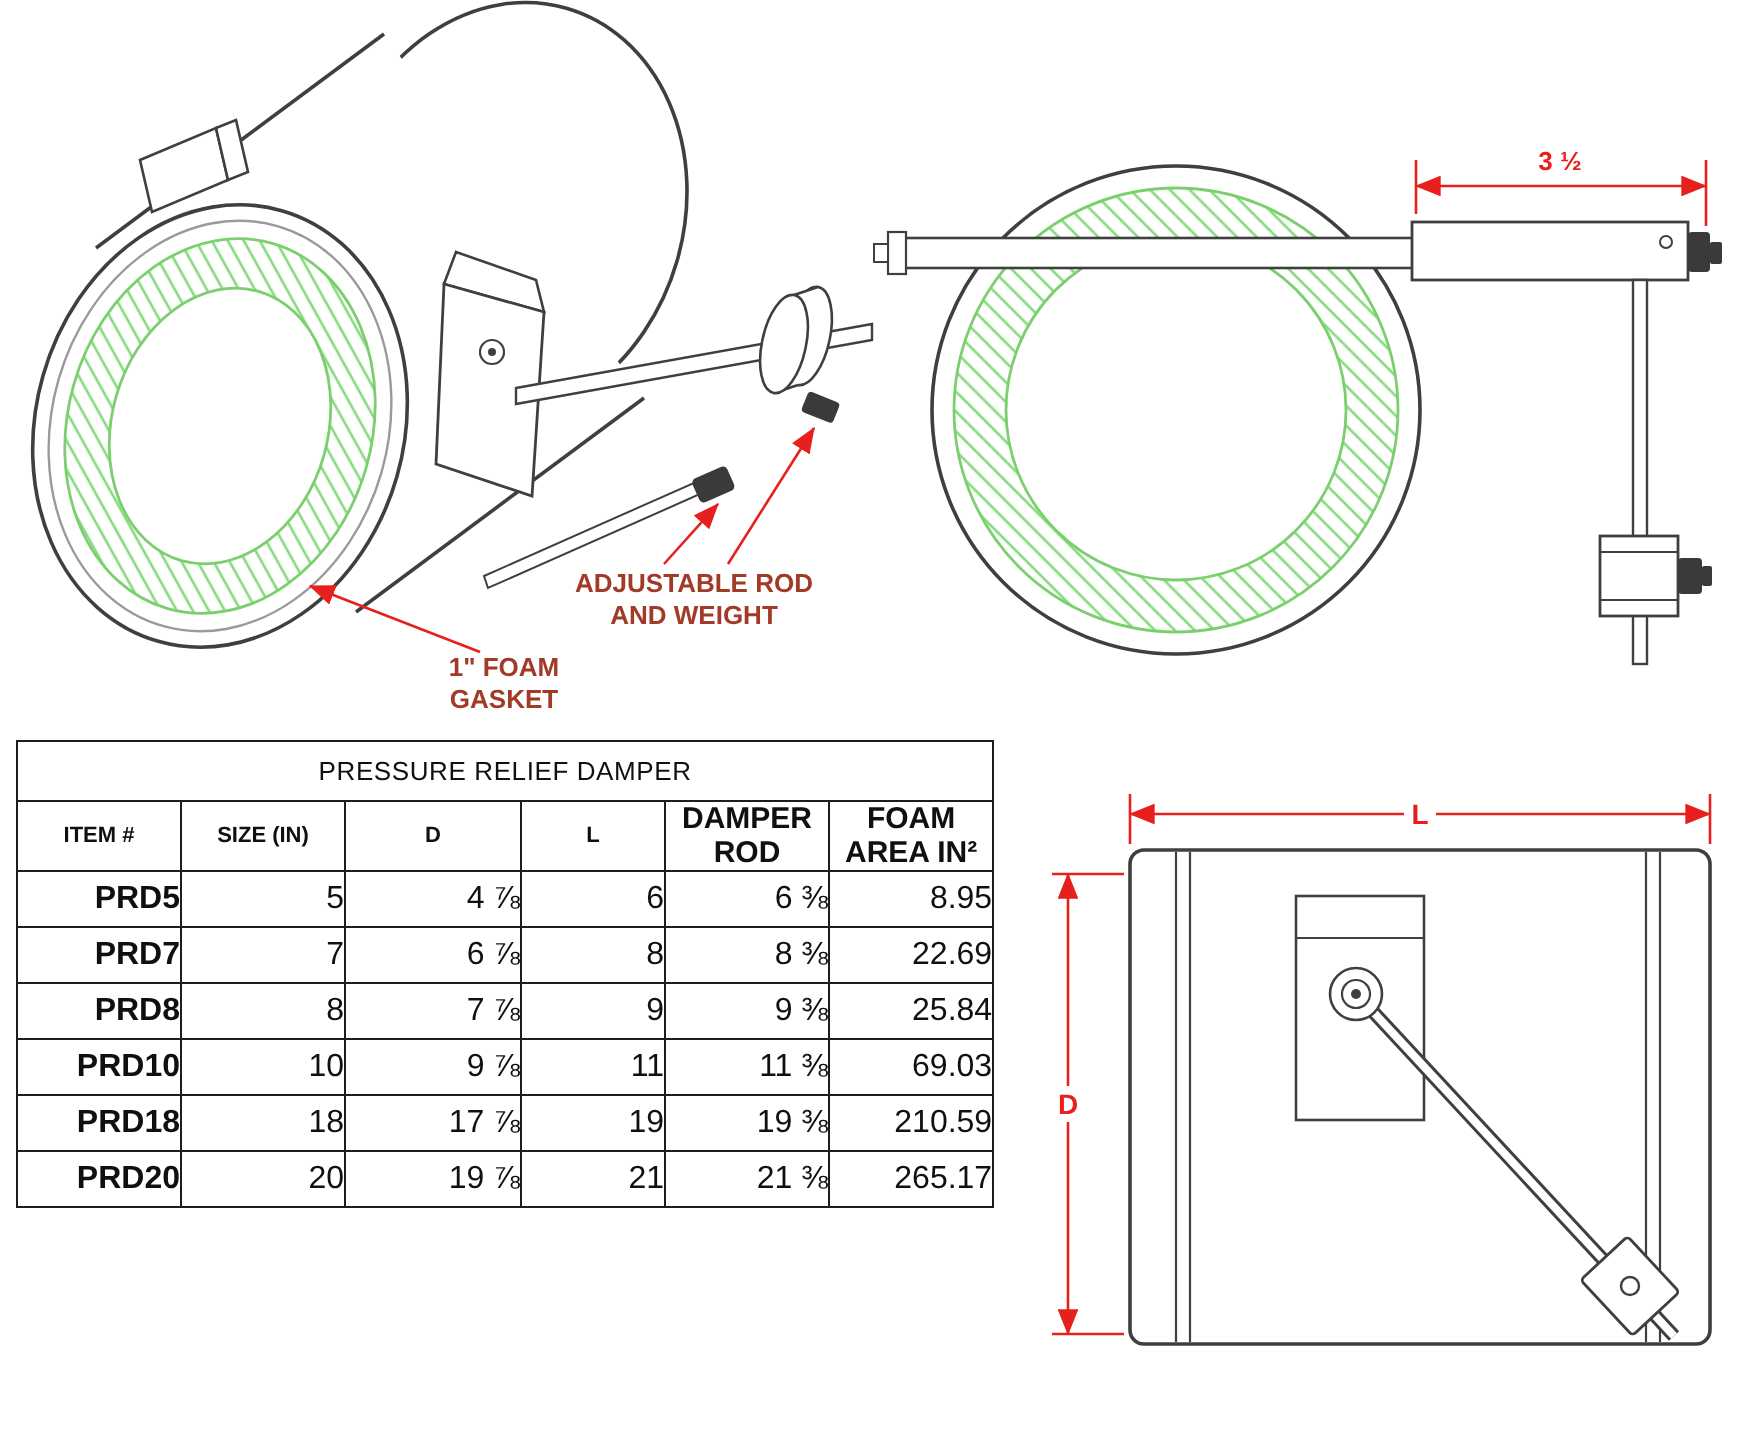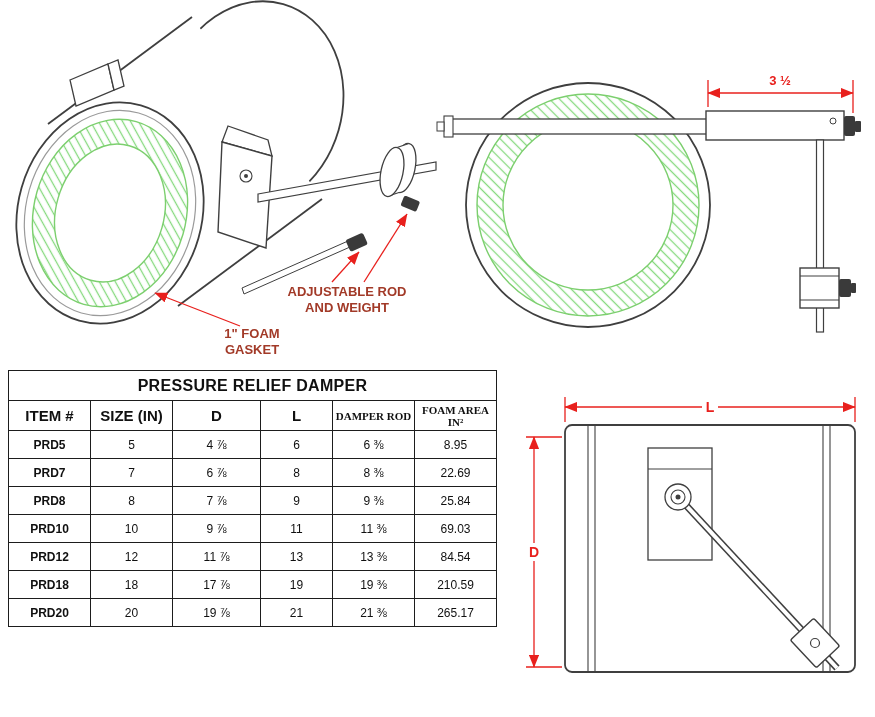--- a/index.html
+++ b/index.html
@@ -14,24 +14,24 @@
   .lw10{ stroke-width:1; } .lw11{ stroke-width:1.1; } .lw12{ stroke-width:1.2; }
   .lw13{ stroke-width:1.3; } .lw14{ stroke-width:1.4; } .lw18{ stroke-width:1.8; }
   .redln { stroke:#e8201d; stroke-width:1.3; fill:none; }
   .ann { font-size:13px; font-weight:bold; fill:#a23a28; }
   .dim { font-size:14px; font-weight:bold; fill:#e8201d; }
   .dim-sm { font-size:13px; font-weight:bold; fill:#e8201d; }
 
   
   .spec-table { position:absolute; left:8px; top:370px; width:488px; border-collapse:collapse; table-layout:fixed; }
   .spec-table th, .spec-table td { border:1px solid #1d1d1d; text-align:center; vertical-align:middle; color:#101010; padding:0; }
-  .title-cell { font-size:16px; font-weight:bold; height:30px; letter-spacing:.3px;margin-left:46px; }
-  .head-cell  { font-size:15px; font-weight:bold; height:30px; }
-  .head-cell.small { font-size:11px;font-family:Liberation Serif, serif; }
-  .data-row td { font-size:12px; height:28px; }
+  .title-cell { font-size:13px; font-weight:normal; height:30px; letter-spacing:.3px;margin-left:46px; }
+  .head-cell  { font-size:11px; font-weight:bold; height:30px; }
+  .head-cell.small { font-size:15px; }
+  .data-row td { font-size:16px; height:28px;text-align:right; }
   .item-cell { font-weight:bold; }
 </style>
 </head>
 <body>
 
 <div id="canvas">
 
   <svg class="layer" style="left:0;top:0" width="875" height="366" viewBox="0 0 875 366">
     <defs>
       <pattern id="hatchG" patternUnits="userSpaceOnUse" width="7" height="7" patternTransform="rotate(-45)">
@@ -172,28 +172,20 @@
       </tr>
       <tr class="data-row">
         <td class="item-cell">PRD10</td>
         <td>10</td>
         <td>9 ⅞</td>
         <td>11</td>
         <td>11 ⅜</td>
         <td>69.03</td>
       </tr>
       <tr class="data-row">
-        <td class="item-cell">PRD12</td>
-        <td>12</td>
-        <td>11 ⅞</td>
-        <td>13</td>
-        <td>13 ⅜</td>
-        <td>84.54</td>
-      </tr>
-      <tr class="data-row">
         <td class="item-cell">PRD18</td>
         <td>18</td>
         <td>17 ⅞</td>
         <td>19</td>
         <td>19 ⅜</td>
         <td>210.59</td>
       </tr>
       <tr class="data-row">
         <td class="item-cell">PRD20</td>
         <td>20</td>

